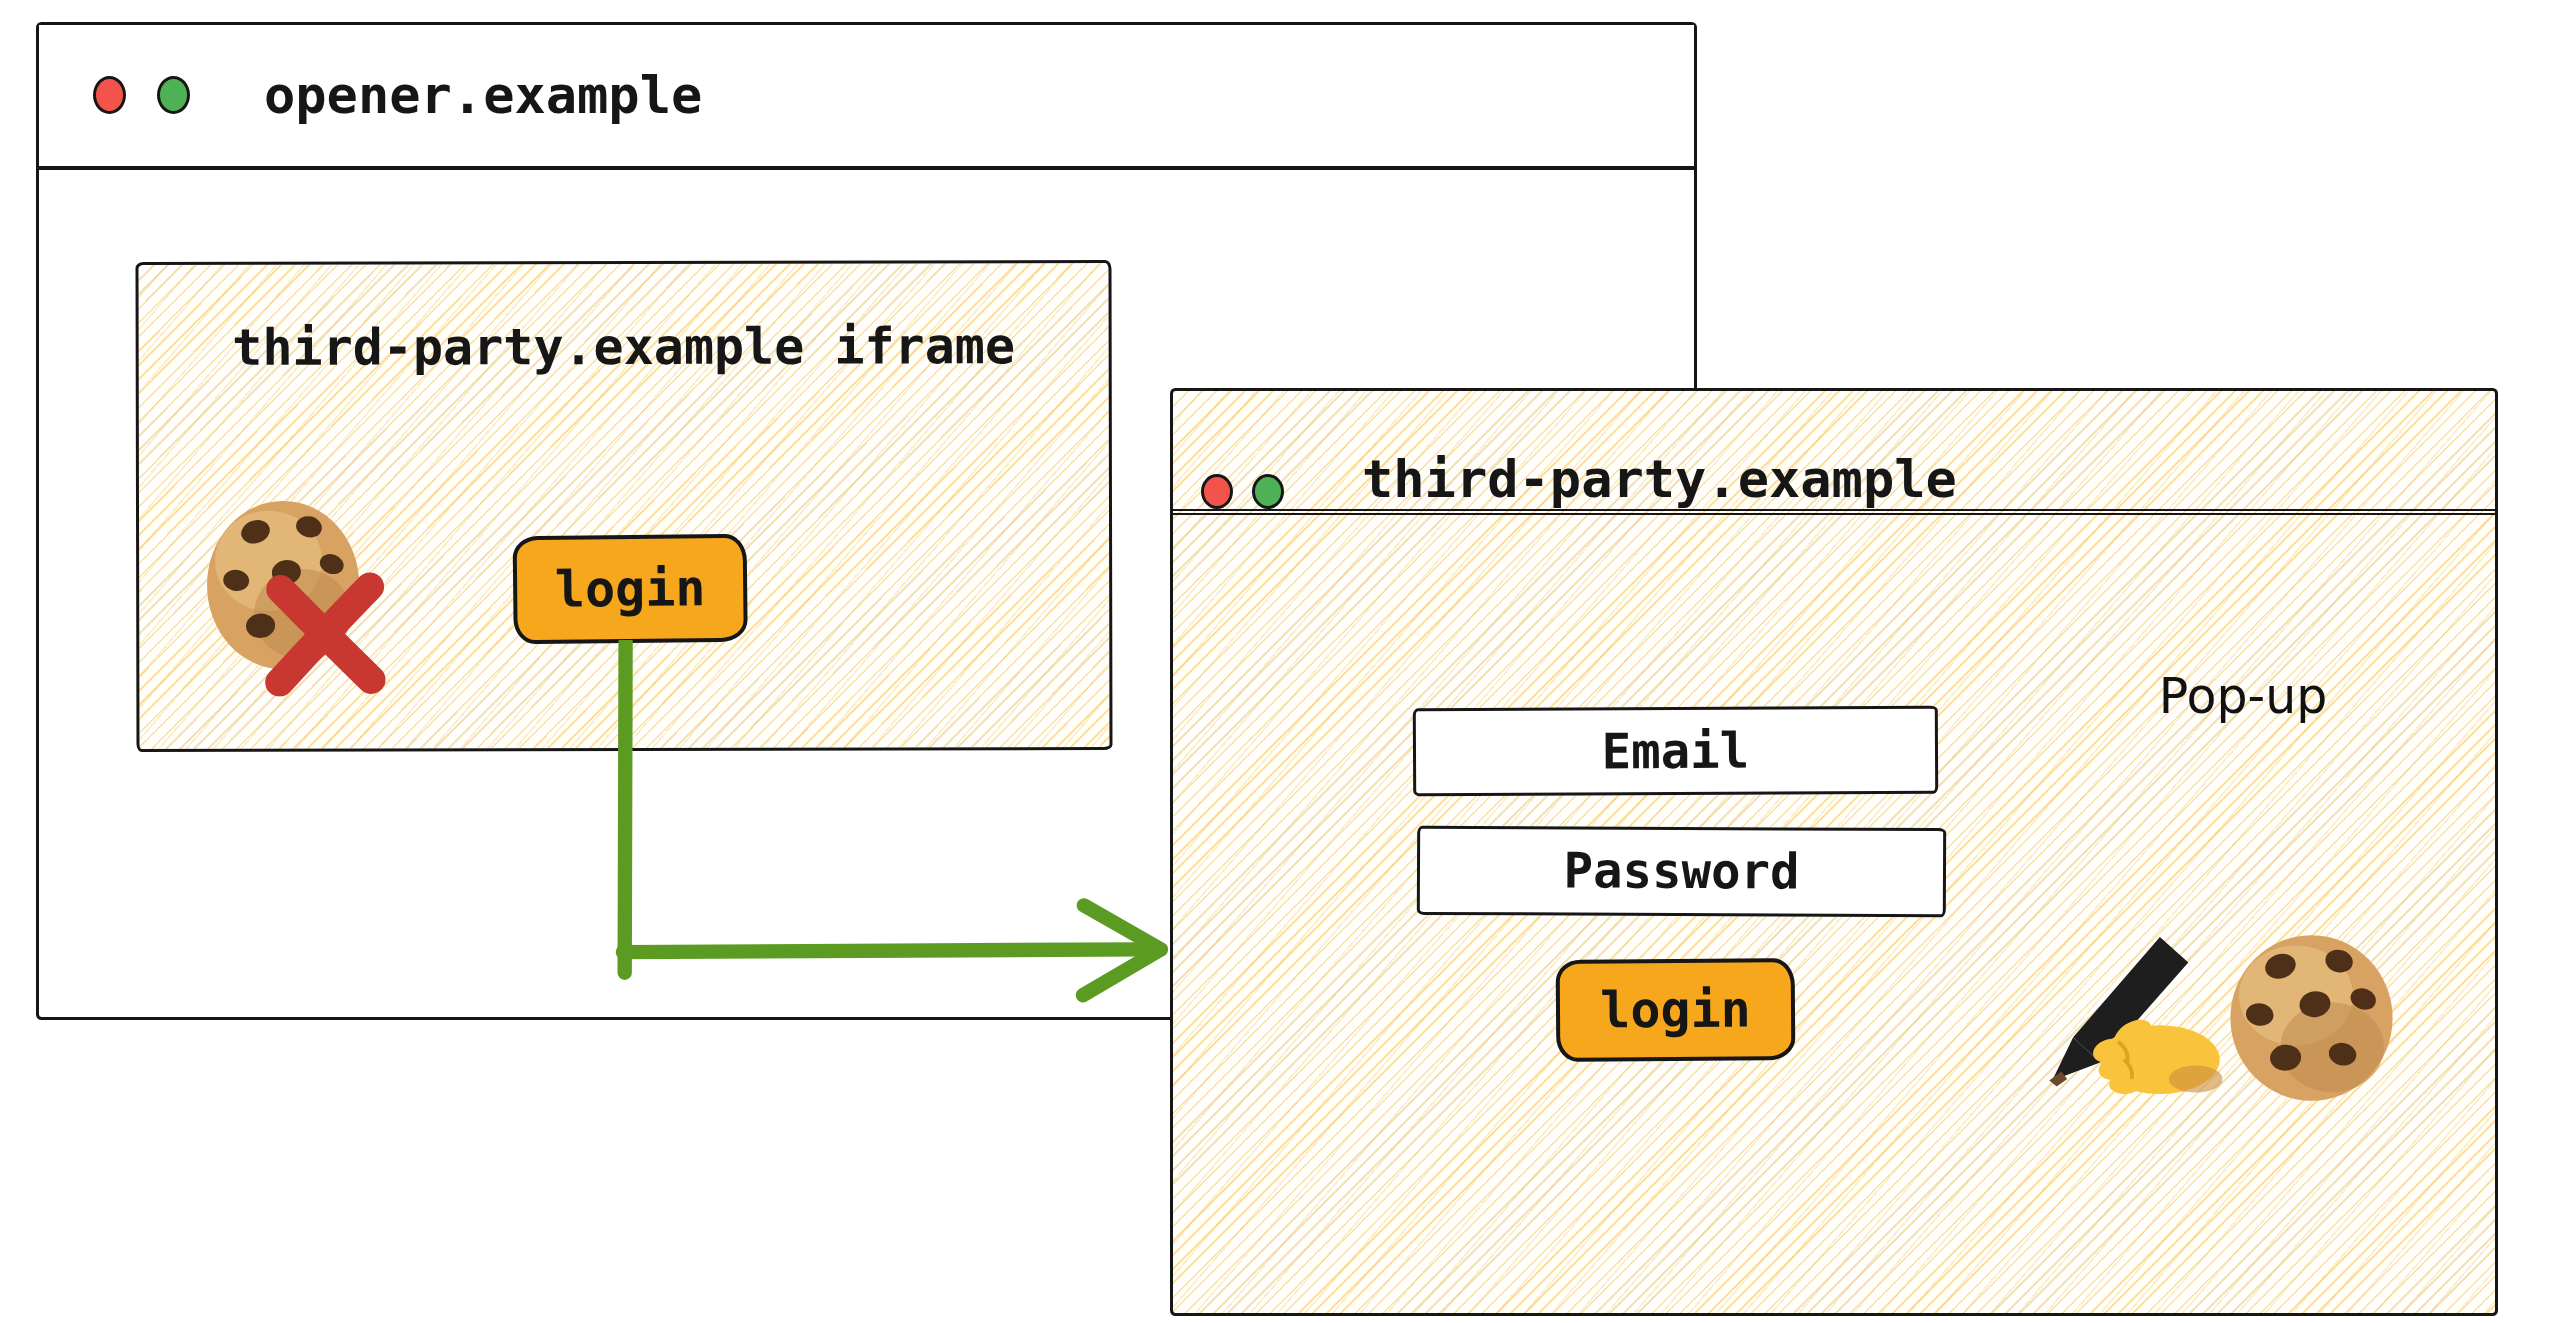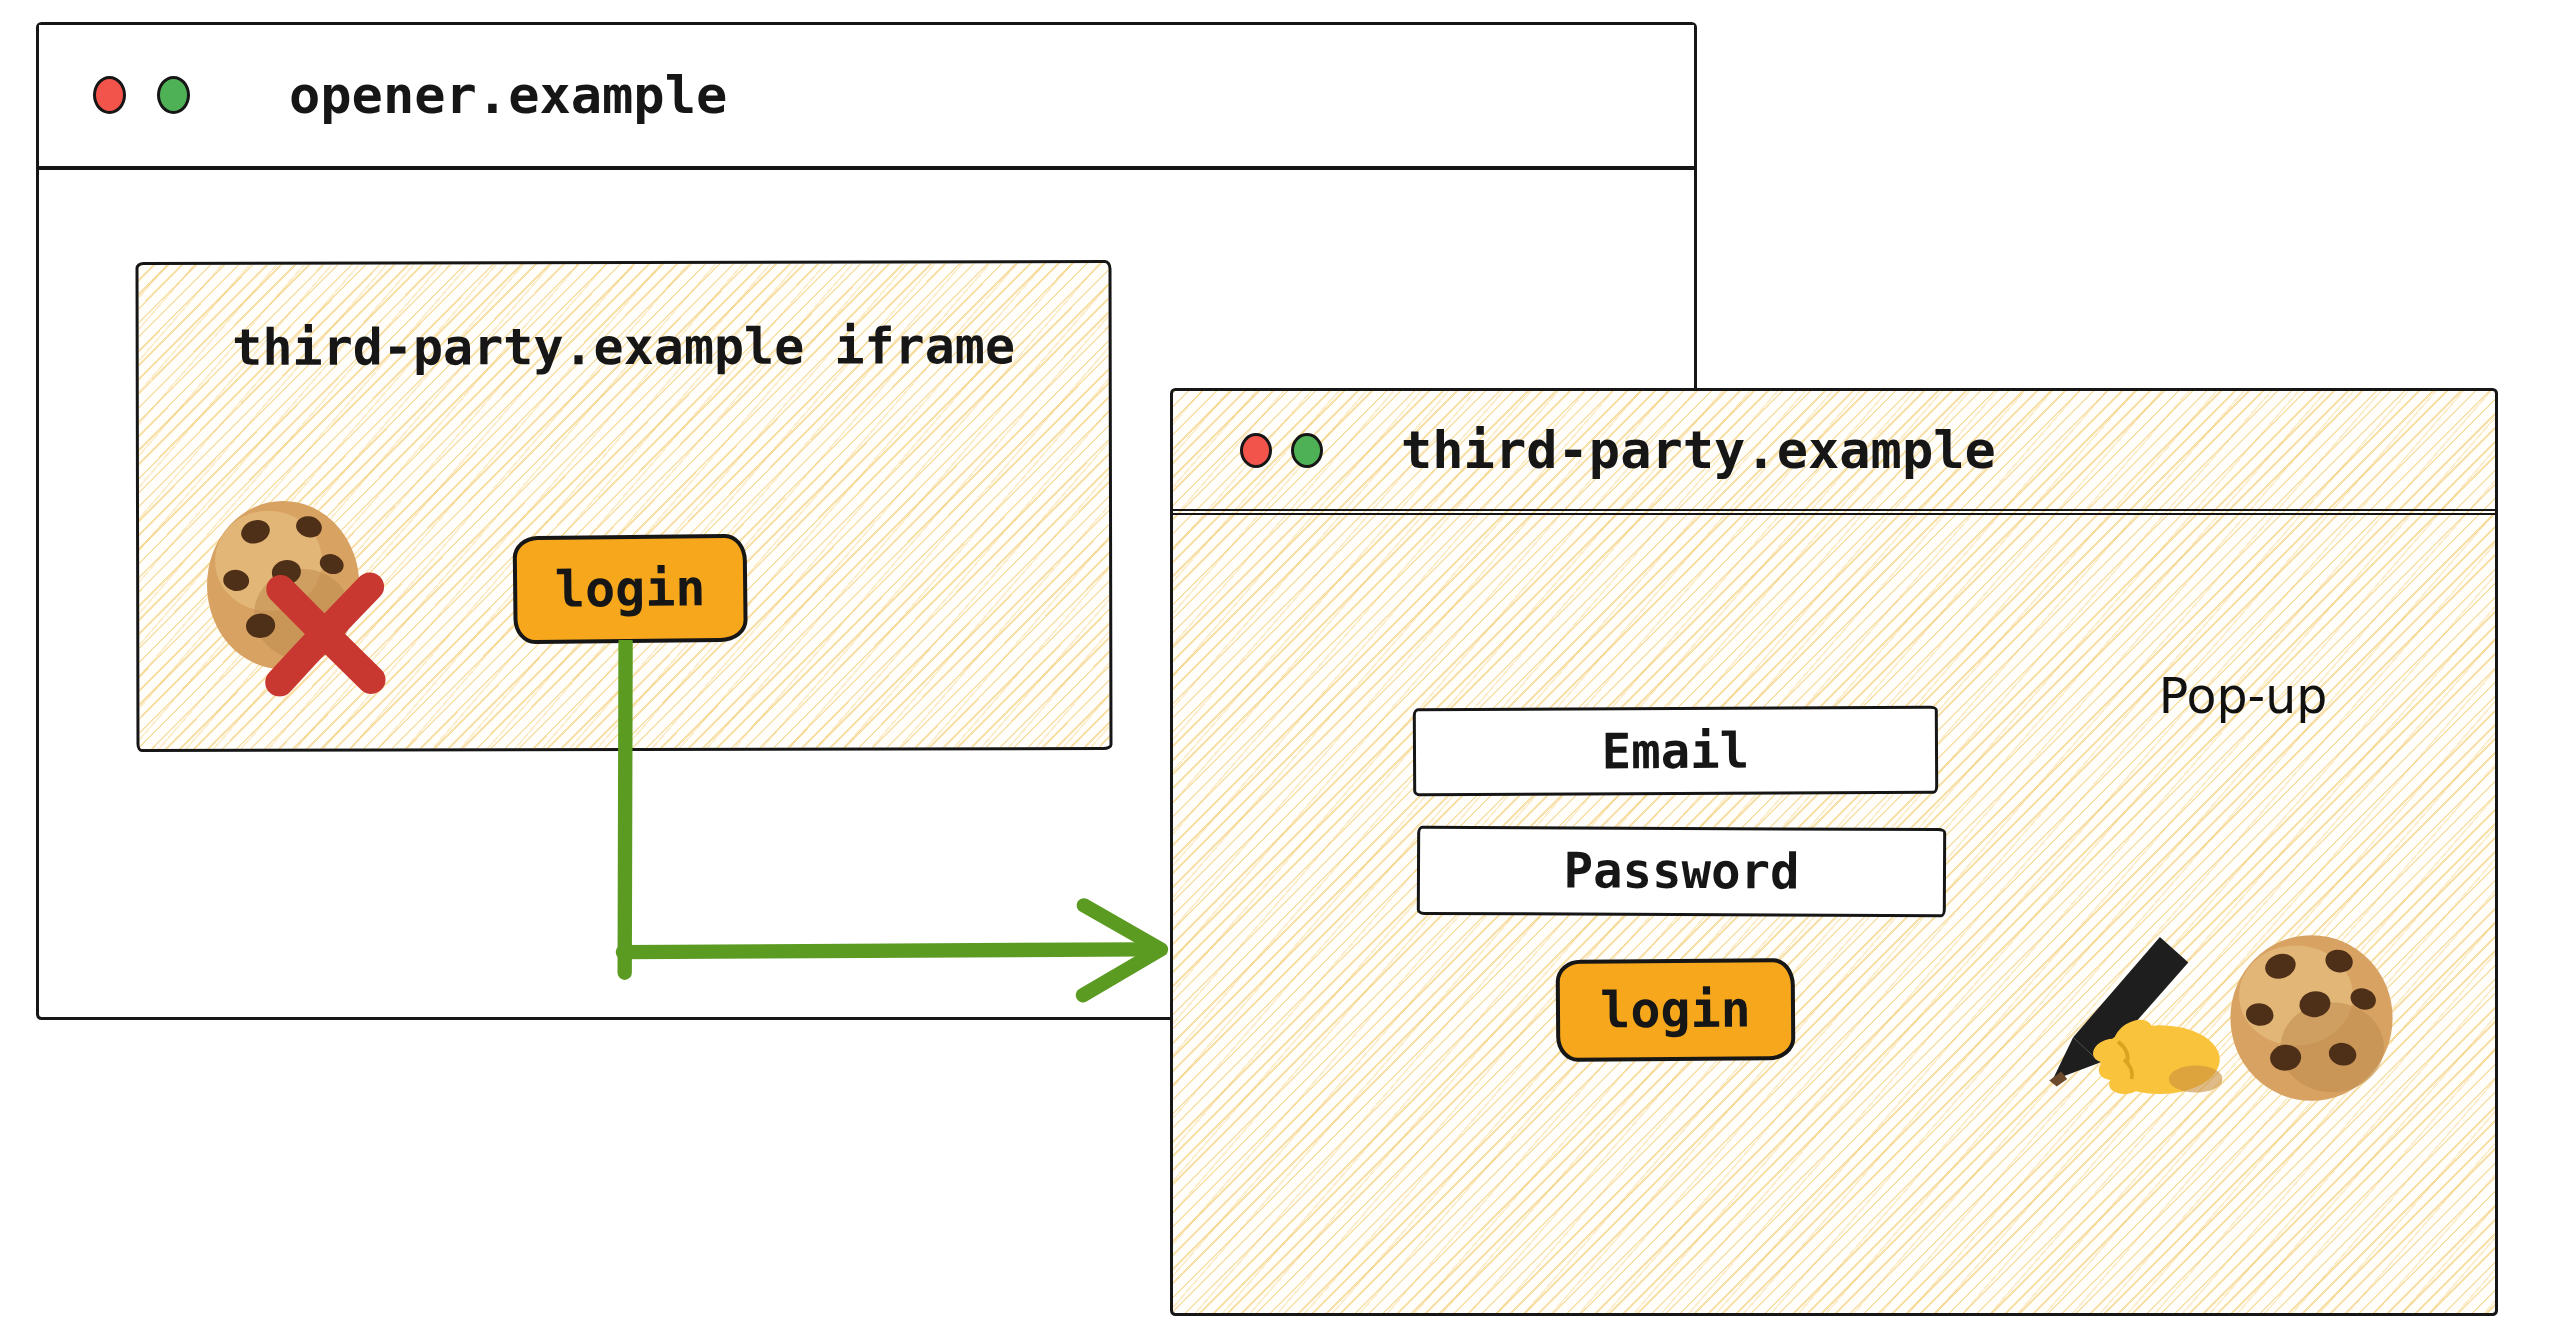--- a/index.html
+++ b/index.html
@@ -33,21 +33,21 @@
     background-color: #FFFEFA;
     background-image:
       repeating-linear-gradient(135deg, rgba(243,201,106,0.55) 0px, rgba(243,201,106,0.55) 1.8px, transparent 1.8px, transparent 10px),
       repeating-linear-gradient(131deg, rgba(243,201,106,0.30) 0px, rgba(243,201,106,0.30) 1.8px, transparent 1.8px, transparent 20.7px);
   }
 
   
   #opener-window { left: 36px; top: 21.6px; width: 1661px; height: 998px; z-index: 1; }
   #opener-titlebar { height: 145px; padding-left: 54px; gap: 31px; background: #ffffff; }
   #opener-titlebar .dot { width: 33px; height: 38px; }
-  #opener-title { margin-left: 68px; }
+  #opener-title { margin-left: 43px; }
 
   #iframe-box {
     position: absolute; left: 97px; top: 236px; width: 976px; height: 490px;
     border: 3.6px solid #161616;
     border-radius: 8px 6.3px 9px 5.4px / 6.3px 9px 5.4px 8px;
     transform: rotate(-0.12deg);
   }
   #iframe-label {
     position: absolute; left: 0; top: 54px; width: 100%;
     text-align: center; font-size: 50px; font-weight: bold; white-space: nowrap;
@@ -66,21 +66,21 @@
     font-size: 50px; font-weight: bold; color: #161616;
     cursor: pointer;
   }
   #iframe-login { left: 374px; top: 271px; width: 234px; height: 108px; transform: rotate(-0.5deg); }
 
   
   #arrow-svg { position: absolute; left: 613px; top: 640px; width: 566px; height: 369px; z-index: 3; }
 
   
   #popup-window { left: 1170px; top: 388px; width: 1328px; height: 928px; z-index: 2; }
-  #popup-titlebar { height: 124px; padding-left: 67px; gap: 19px; border-bottom: 6.3px double #161616; }
+  #popup-titlebar { height: 124px; padding-left: 28px; gap: 19px; border-bottom: 6.3px double #161616; align-items: flex-end; }
   #popup-titlebar .dot { width: 32px; height: 35px; }
   #popup-title { margin-left: 59px; }
   #popup-body { position: absolute; left: 0; top: 130px; width: 100%; height: 790px; }
 
   .field {
     position: absolute; background: #ffffff;
     border: 3.6px solid #161616;
     border-radius: 5.4px 8px 4.5px 7.2px / 7.2px 4.5px 8px 5.4px;
     display: flex; align-items: center; justify-content: center;
     font-size: 49px; font-weight: bold;

